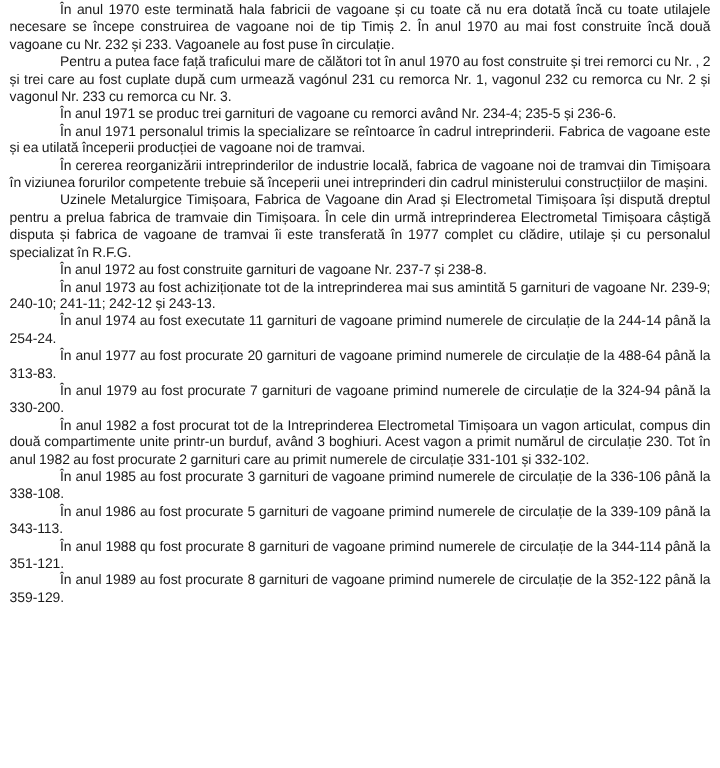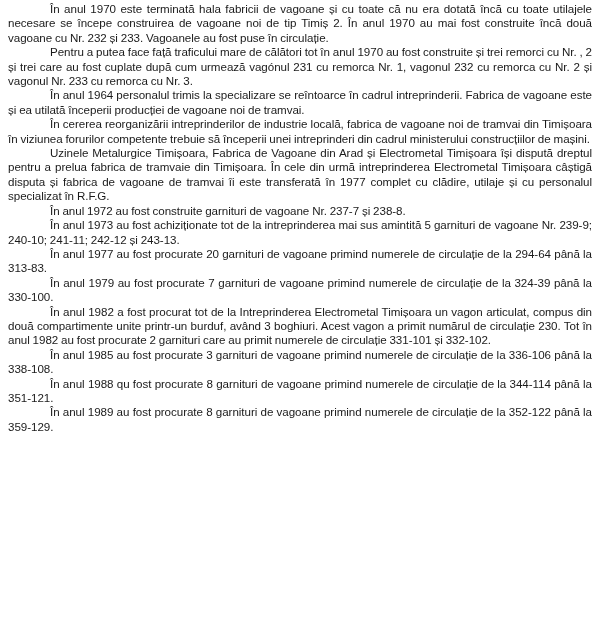--- a/index.html
+++ b/index.html
@@ -24,25 +24,28 @@
     letter-spacing: -0.05px;
     word-spacing: -0.3px;
   }
 </style>
 </head>
 <body>
 
 <div class="page">
   <p class="para">În anul 1970 este terminată hala fabricii de vagoane și cu toate că nu era dotată încă cu toate utilajele necesare se începe construirea de vagoane noi de tip Timiș 2. În anul 1970 au mai fost construite încă două vagoane cu Nr. 232 și 233. Vagoanele au fost puse în circulație.</p>
   <p class="para">Pentru a putea face față traficului mare de călători tot în anul 1970 au fost construite și trei remorci cu Nr. , 2 și trei care au fost cuplate după cum urmează vagónul 231 cu remorca Nr. 1, vagonul 232 cu remorca cu Nr. 2 și vagonul Nr. 233 cu remorca cu Nr. 3.</p>
-  <p class="para">În anul 1964 personalul trimis la specializare se reîntoarce în cadrul intreprinderii. Fabrica de vagoane este și ea utilată începerii producției de vagoane noi de tramvai.</p>
+  <p class="para">În anul 1971 se produc trei garnituri de vagoane cu remorci având Nr. 234-4; 235-5 și 236-6.</p>
+  <p class="para">În anul 1971 personalul trimis la specializare se reîntoarce în cadrul intreprinderii. Fabrica de vagoane este și ea utilată începerii producției de vagoane noi de tramvai.</p>
   <p class="para">În cererea reorganizării intreprinderilor de industrie locală, fabrica de vagoane noi de tramvai din Timișoara în viziunea forurilor competente trebuie să începerii unei intreprinderi din cadrul ministerului construcțiilor de mașini.</p>
   <p class="para">Uzinele Metalurgice Timișoara, Fabrica de Vagoane din Arad și Electrometal Timișoara își dispută dreptul pentru a prelua fabrica de tramvaie din Timișoara. În cele din urmă intreprinderea Electrometal Timișoara câștigă disputa și fabrica de vagoane de tramvai îi este transferată în 1977 complet cu clădire, utilaje și cu personalul specializat în R.F.G.</p>
   <p class="para">În anul 1972 au fost construite garnituri de vagoane Nr. 237-7 și 238-8.</p>
   <p class="para">În anul 1973 au fost achiziționate tot de la intreprinderea mai sus amintită 5 garnituri de vagoane Nr. 239-9; 240-10; 241-11; 242-12 și 243-13.</p>
-  <p class="para">În anul 1977 au fost procurate 20 garnituri de vagoane primind numerele de circulație de la 294-64 până la 313-83.</p>
-  <p class="para">În anul 1979 au fost procurate 7 garnituri de vagoane primind numerele de circulație de la 324-39 până la 330-100.</p>
+  <p class="para">În anul 1974 au fost executate 11 garnituri de vagoane primind numerele de circulație de la 244-14 până la 254-24.</p>
+  <p class="para">În anul 1977 au fost procurate 20 garnituri de vagoane primind numerele de circulație de la 488-64 până la 313-83.</p>
+  <p class="para">În anul 1979 au fost procurate 7 garnituri de vagoane primind numerele de circulație de la 324-94 până la 330-200.</p>
   <p class="para">În anul 1982 a fost procurat tot de la Intreprinderea Electrometal Timișoara un vagon articulat, compus din două compartimente unite printr-un burduf, având 3 boghiuri. Acest vagon a primit numărul de circulație 230. Tot în anul 1982 au fost procurate 2 garnituri care au primit numerele de circulație 331-101 și 332-102.</p>
   <p class="para">În anul 1985 au fost procurate 3 garnituri de vagoane primind numerele de circulație de la 336-106 până la 338-108.</p>
+  <p class="para">În anul 1986 au fost procurate 5 garnituri de vagoane primind numerele de circulație de la 339-109 până la 343-113.</p>
   <p class="para">În anul 1988 qu fost procurate 8 garnituri de vagoane primind numerele de circulație de la 344-114 până la 351-121.</p>
   <p class="para">În anul 1989 au fost procurate 8 garnituri de vagoane primind numerele de circulație de la 352-122 până la 359-129.</p>
 
 </div>
 
 </body></html>

